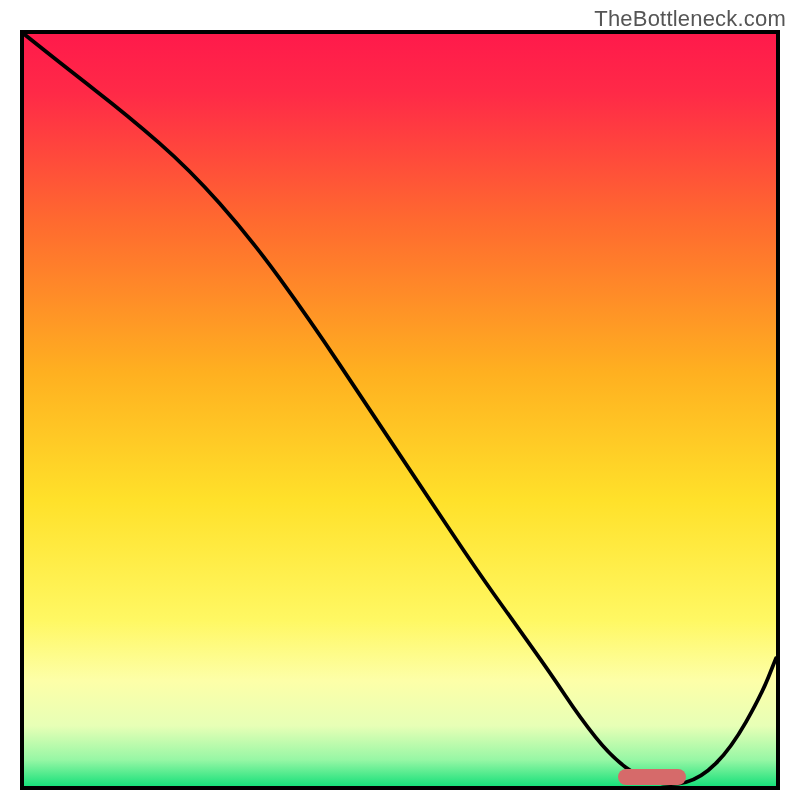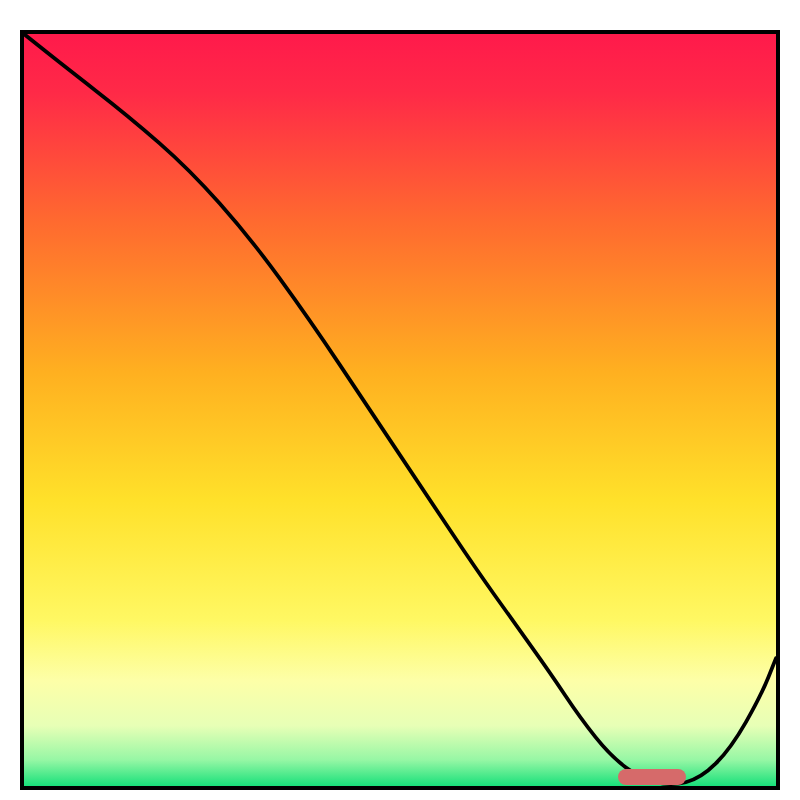--- a/index.html
+++ b/index.html
@@ -54,20 +54,21 @@
     width: 66px;
     height: 17px;
     border-radius: 8px;
   }
 </style>
 </head>
 <body>
 
 <div class="canvas">
 
+  <div class="watermark">TheBottleneck.com</div>
 
   <div class="plot-frame">
     <div class="plot-inner">
 
       <svg class="gradient-bg" viewBox="0 0 100 100" preserveAspectRatio="none">
         <defs>
           <linearGradient id="bg-grad" x1="0" y1="0" x2="0" y2="1">
               <stop offset="0%" stop-color="#ff1a4b"></stop>
               <stop offset="8%" stop-color="#ff2a47"></stop>
               <stop offset="25%" stop-color="#ff6a2f"></stop>

